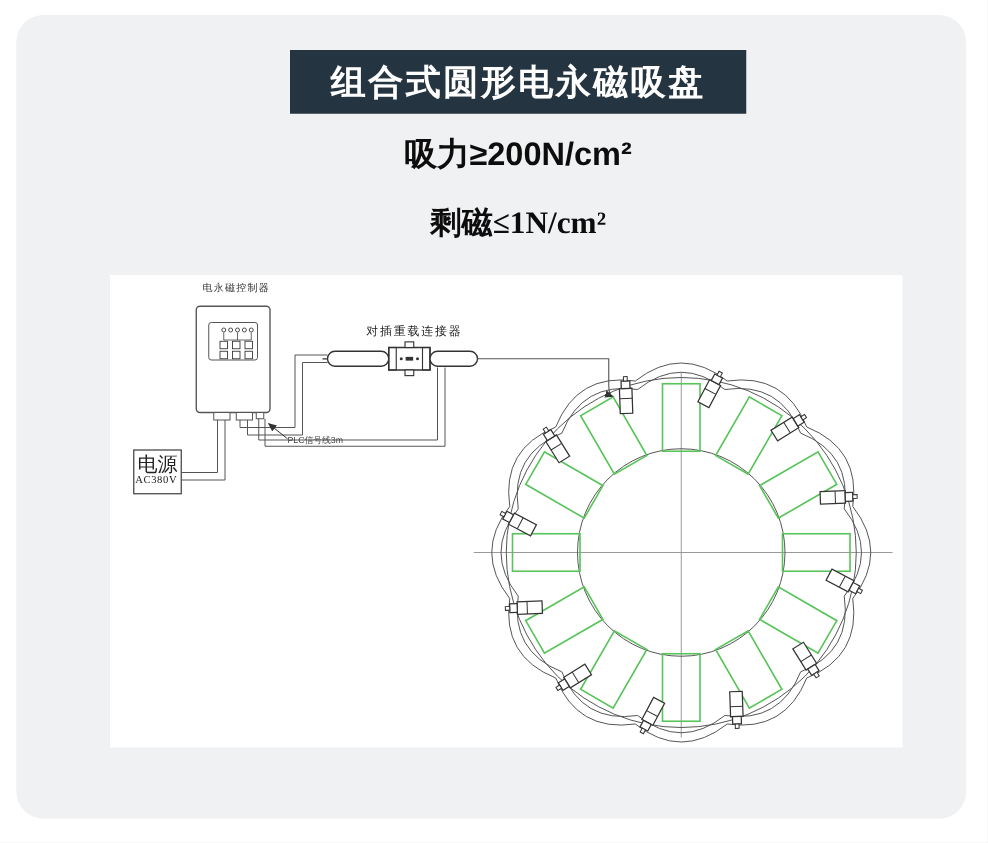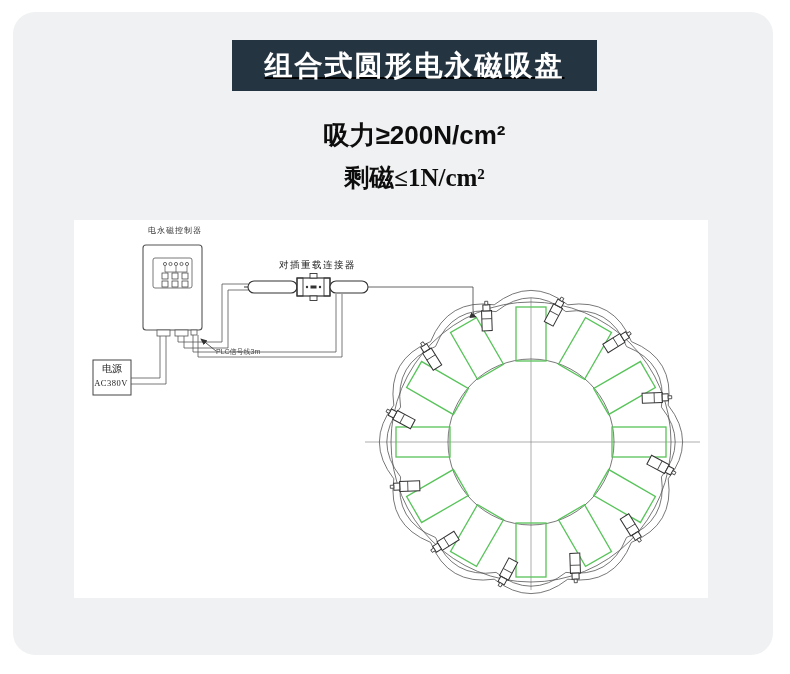--- a/index.html
+++ b/index.html
@@ -7,41 +7,41 @@
     width:790px;height:674px;position:relative;overflow:hidden;
     background:#ffffff;
     font-family:"Liberation Sans","DejaVu Sans",sans-serif;
   }
   .panel{
     position:absolute;left:13px;top:12px;width:760px;height:643px;
     border-radius:22px;
   }
   .title-bar{
     position:absolute;left:232px;top:40px;width:365px;height:51px;
-    display:flex;align-items:center;justify-content:center;text-decoration:underline;
+    display:flex;align-items:center;justify-content:center;
   }
   .title-bar span{
     font-size:28px;font-weight:bold;letter-spacing:2px;
   }
   .spec{
     position:absolute;left:232px;width:365px;text-align:center;
     color:#0d0d0d;font-weight:bold;
   }
-  .spec1{top:118px;font-size:26px;}
+  .spec1{top:106px;font-size:26px;}
   .spec2{top:161px;font-size:25px;font-family:Liberation Serif, serif;}
   .diagram{
-    position:absolute;left:74px;top:220px;width:634px;height:378px;
+    position:absolute;left:88px;top:220px;width:634px;height:378px;
     background:#ffffff;
   }
   .diagram svg{position:absolute;left:0;top:0;}
   .dlabel{position:absolute;color:#333;white-space:nowrap;}
   .lbl-controller{left:74px;top:5px;font-size:8px;letter-spacing:1px;}
   .lbl-connector{left:177px;top:39px;font-size:9.5px;color:#222;letter-spacing:1.5px;margin-left:28px;}
   .lbl-plc{left:142px;top:127px;font-size:7px;color:#444;}
-  .lbl-power{left:19px;top:142px;width:38px;text-align:center;font-size:10px;color:#222;}
+  .lbl-power{left:19px;top:142px;width:38px;text-align:center;font-size:16px;color:#222;}
   .lbl-voltage{left:19px;top:158px;width:36px;text-align:center;font-size:8.5px;color:#222;letter-spacing:0.5px;font-family:Liberation Serif, serif;}
 </style>
 </head>
 <body>
 
 <div class="panel" style="background: rgb(240, 241, 242);"></div>
 
 <div class="title-bar" style="background: rgb(37, 52, 65);">
   <span style="color: rgb(255, 255, 255);">组合式圆形电永磁吸盘</span>
 </div>

